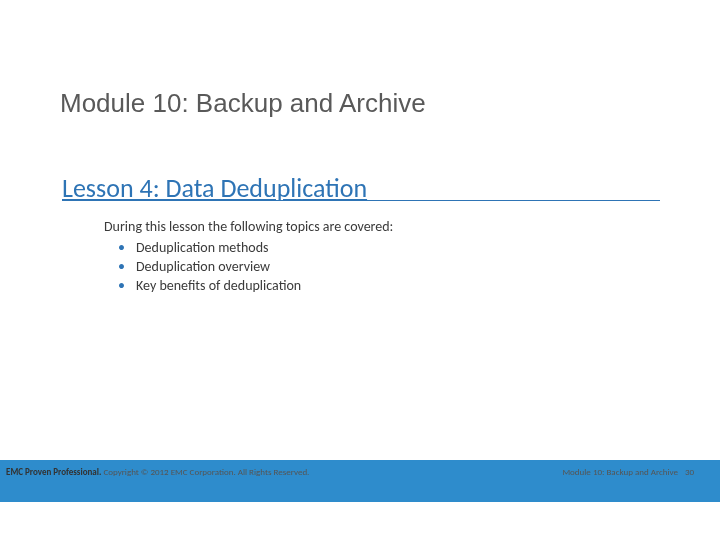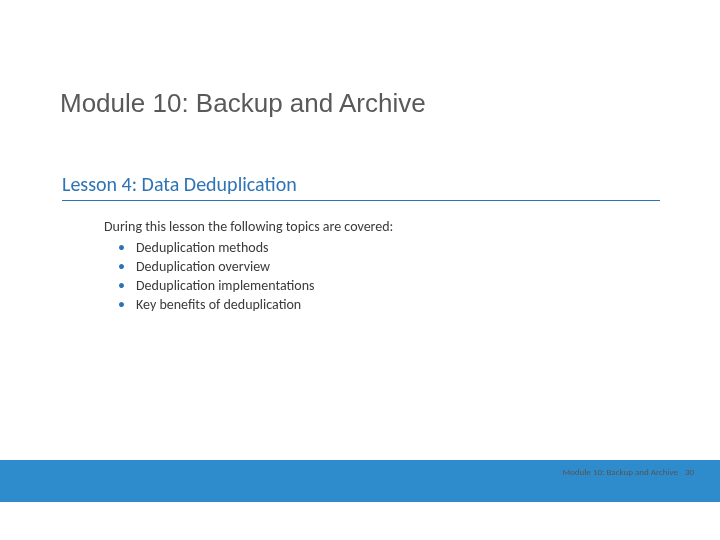--- a/index.html
+++ b/index.html
@@ -9,23 +9,24 @@
     position: absolute;
     top: 88px; left: 60px;
     font-size: 26px;
     font-weight: 400;
     color: #595959;
     font-family: Arial, sans-serif;
   }
   .lesson-title {
     position: absolute;
     top: 172px; left: 62px;
-    font-size: 20px;
+    font-size: 26px;
     color: #2e74b5;
     padding-bottom: 4px;
+    text-decoration: underline;
   }
   .lesson-underline {
     position: absolute;
     top: 200px; left: 62px;
     width: 598px;
     border-bottom: 1px solid #2e74b5;
   }
   .body {
     position: absolute;
     top: 218px; left: 104px;
@@ -69,25 +70,27 @@
   <div class="module-title">Module 10: Backup and Archive</div>
 
   <div class="lesson-title">Lesson 4: Data Deduplication</div>
   <div class="lesson-underline"></div>
 
   <div class="body">
     <div>During this lesson the following topics are covered:</div>
     <ul>
       <li>Deduplication methods</li>
       <li>Deduplication overview</li>
-      <li>Deduplication implementations</li>
       <li>Key benefits of deduplication</li>
     </ul>
   </div>
 
   <div class="blue-bar"></div>
 
   <div class="footer">
+    <span class="footer-left">
+      <span class="bold">EMC Proven Professional.</span><span> Copyright © 2012 EMC Corporation. All Rights Reserved.</span>
+    </span>
     <span class="footer-mid">Module 10: Backup and Archive</span>
     <span class="footer-page">30</span>
   </div>
 
 </div>
 
 </body></html>

